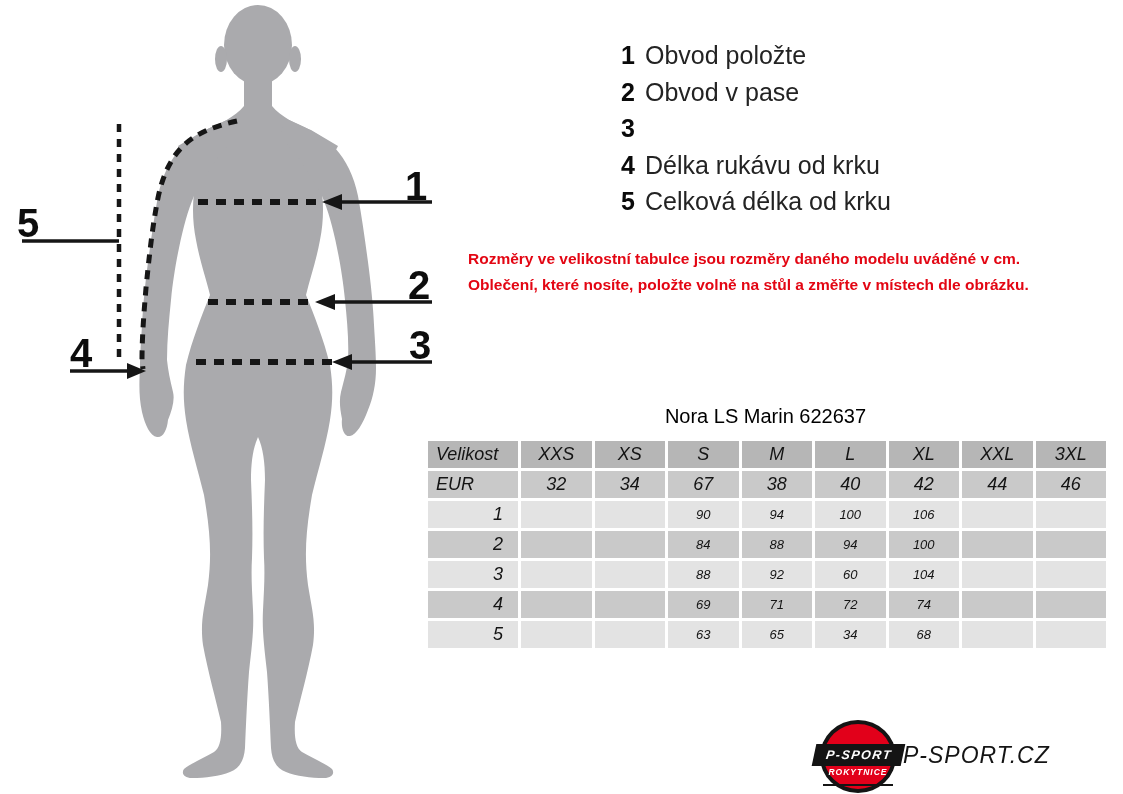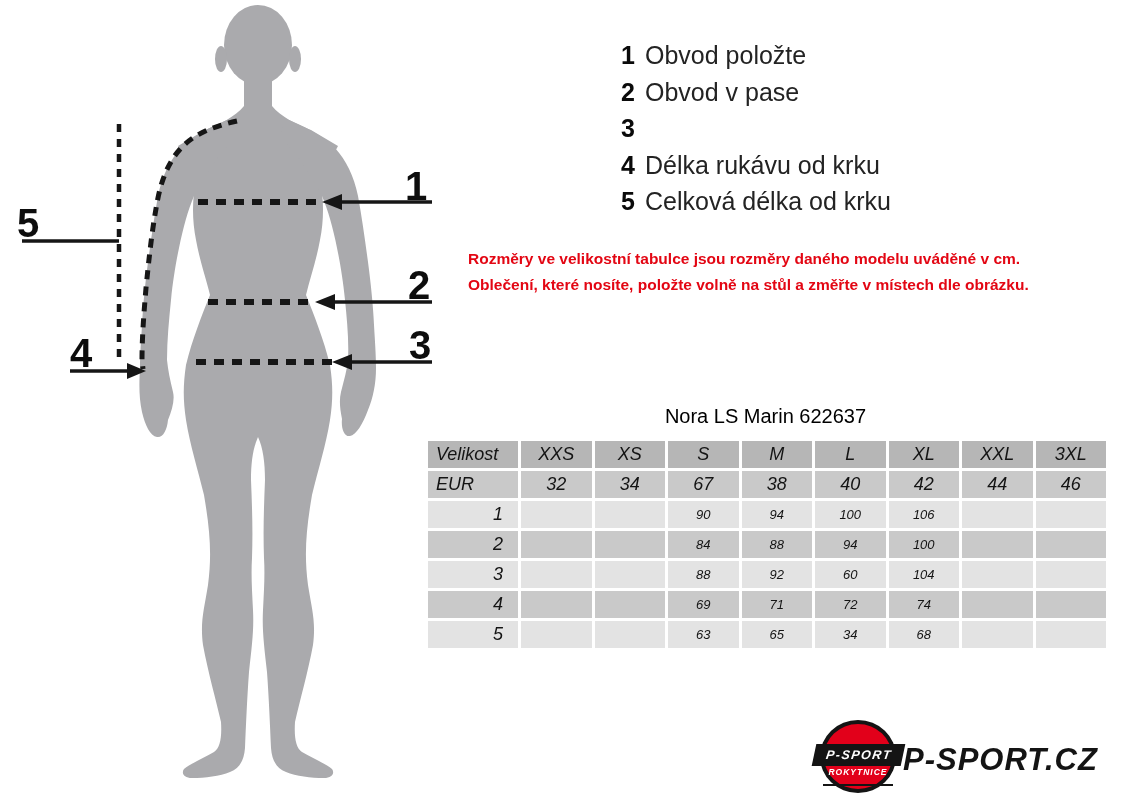--- a/index.html
+++ b/index.html
@@ -68,21 +68,21 @@
     color:#fff;font-style:italic;font-weight:700;font-size:12.5px;letter-spacing:1.5px;
     transform:skewX(4deg);white-space:nowrap;
   }
   .logo-rok{
     position:absolute;left:9px;top:48px;width:70px;z-index:2;text-align:center;
     color:#fff;font-style:italic;font-weight:700;font-size:8.5px;letter-spacing:1px;
     border-bottom:2px solid #141414;padding-bottom:7px;white-space:nowrap;
   }
   .logo-wordmark{
     position:absolute;left:89px;top:23px;color:#141414;
-    font-weight:700;font-style:italic;font-size:31px;letter-spacing:1px;white-space:nowrap;
+    font-weight:400;font-style:italic;font-size:23px;letter-spacing:1px;white-space:nowrap;
   }
 </style>
 </head>
 <body>
 
 <div class="figure-area">
   <svg viewBox="0 0 470 794" xmlns="http://www.w3.org/2000/svg">
 
     <g>
       <ellipse class="sil" cx="258" cy="45" rx="34" ry="40"></ellipse>

